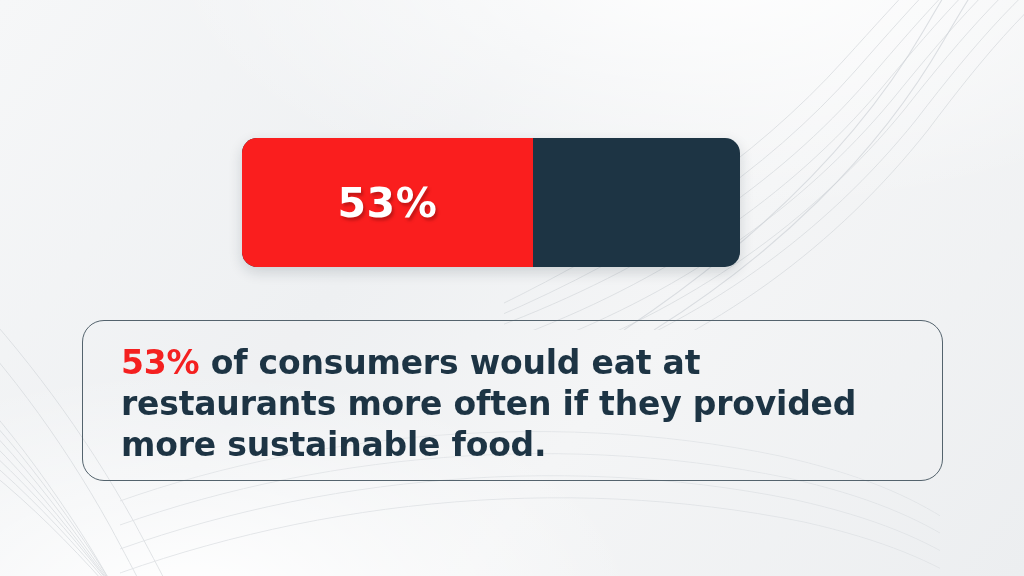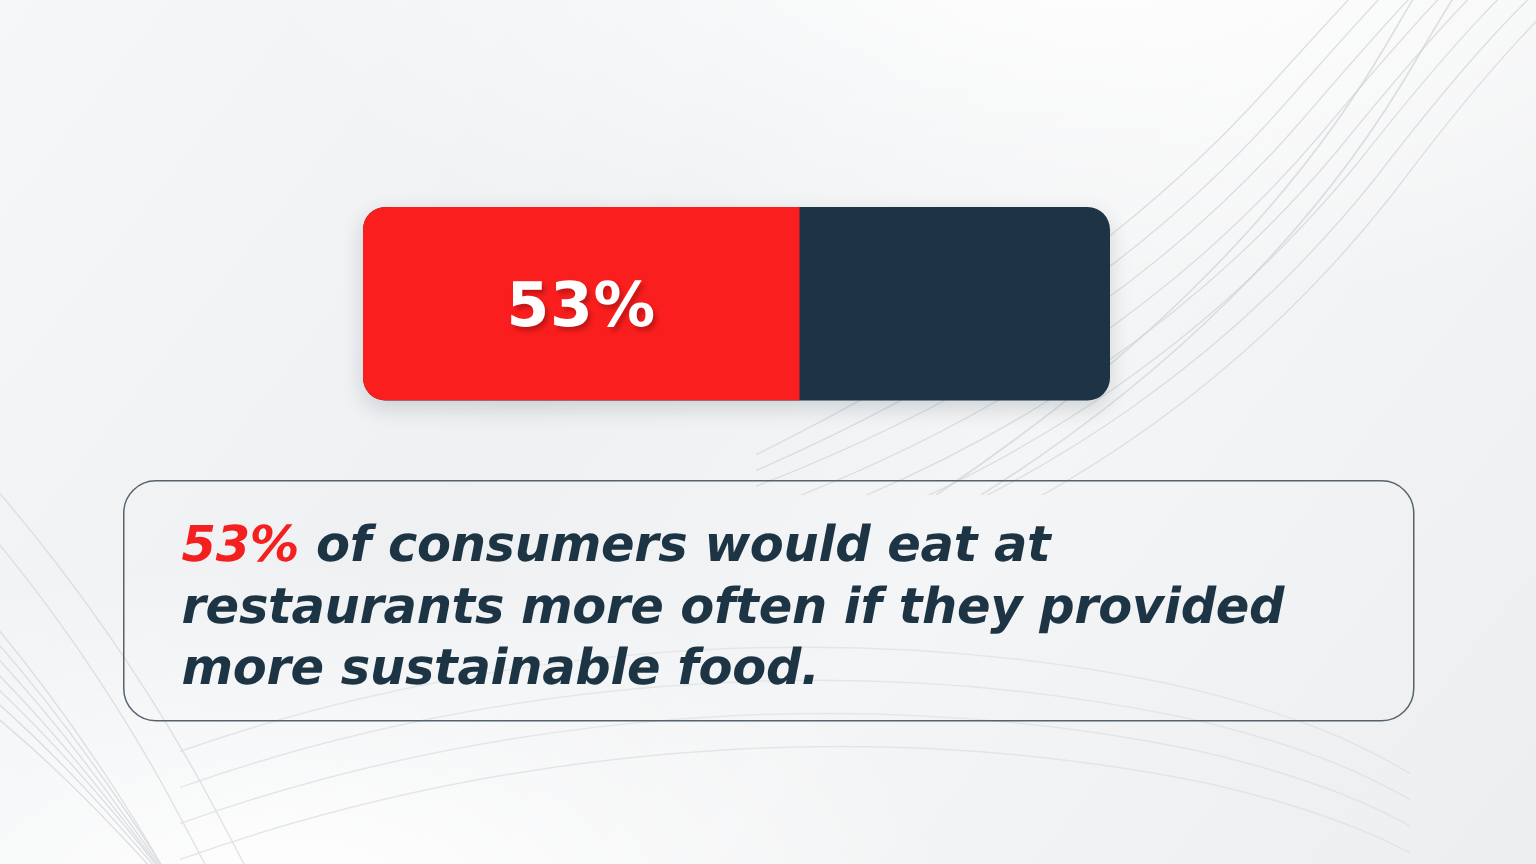--- a/index.html
+++ b/index.html
@@ -82,21 +82,20 @@
   #statement-text {
     position: absolute;
     left: 38px;
     top: 21px;
     right: 20px;
     color: #1d3444;
     font-size: 33px;
     font-weight: 700;
     line-height: 41px;
     letter-spacing: -0.2px;
-    font-style: italic;
   }
   .stat-highlight {
     color: #f42020;
     font-weight: 700;
   }
 </style>
 </head>
 <body>
 
 <div id="stage">

